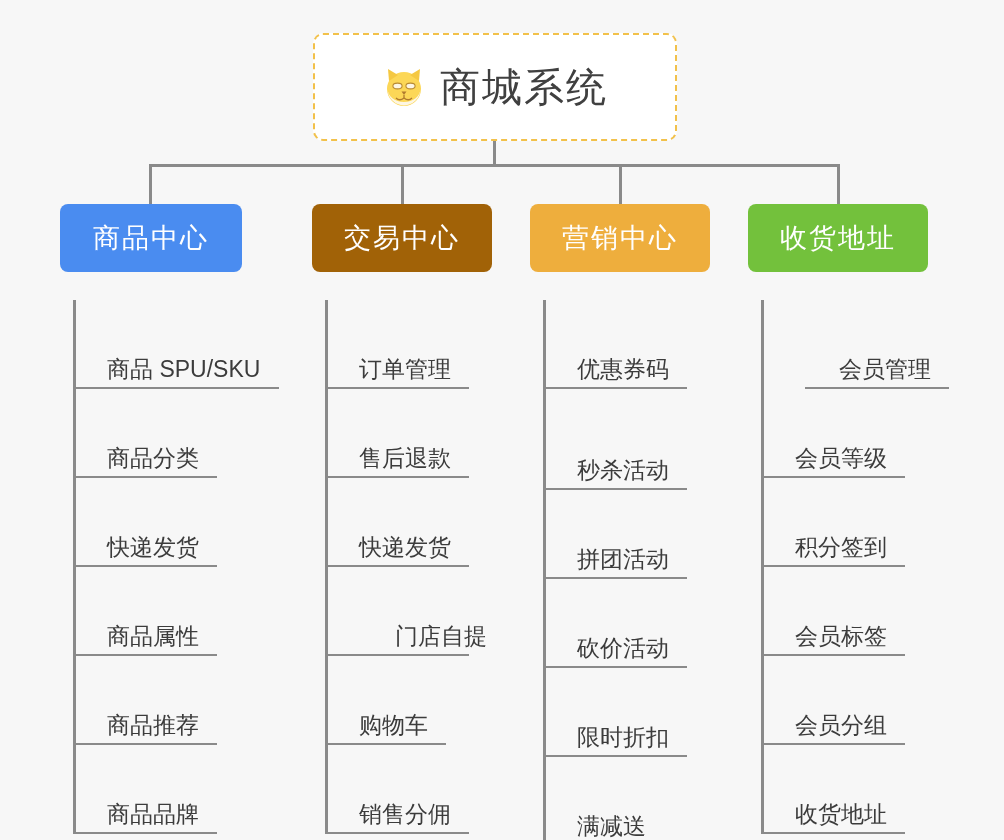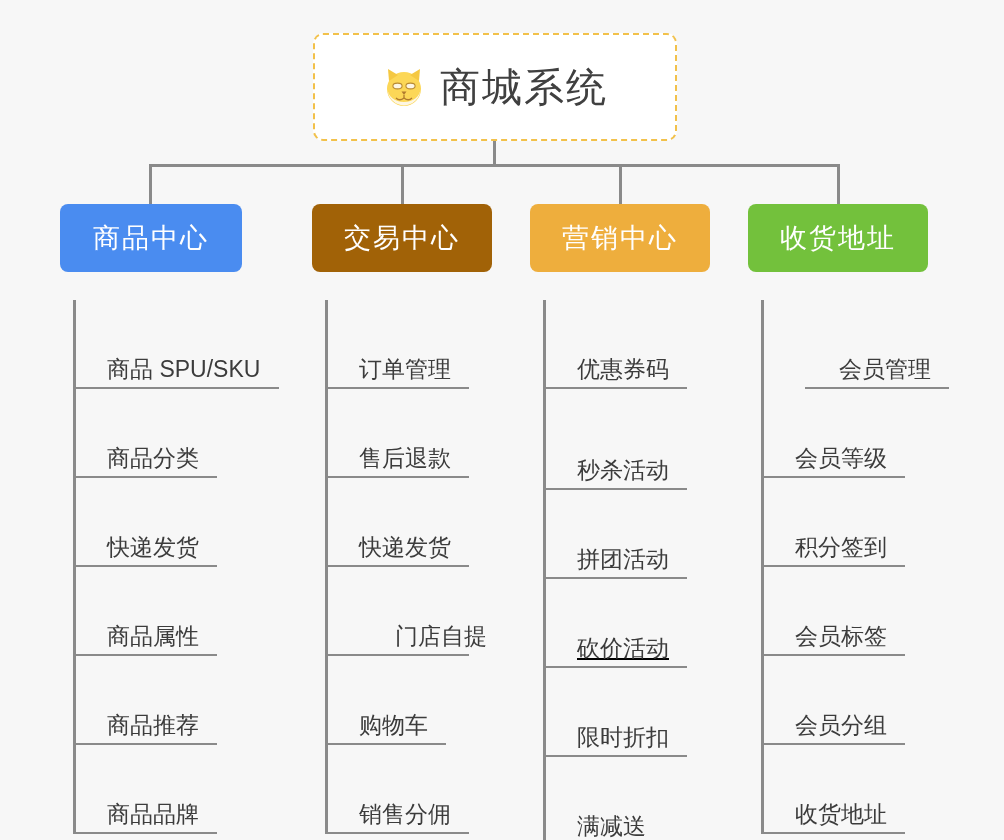--- a/index.html
+++ b/index.html
@@ -203,21 +203,21 @@
       <div class="trunk" style="background: rgb(138, 138, 138);"></div>
       <div class="leaf" style="border-bottom-color: rgb(138, 138, 138); width: 144px;">
         <span class="leaf-label">优惠券码</span>
       </div>
       <div class="leaf" style="border-bottom-color: rgb(138, 138, 138); width: 144px; margin-top: 12px;">
         <span class="leaf-label">秒杀活动</span>
       </div>
       <div class="leaf" style="border-bottom-color: rgb(138, 138, 138); width: 144px;">
         <span class="leaf-label">拼团活动</span>
       </div>
-      <div class="leaf" style="border-bottom-color: rgb(138, 138, 138); width: 144px; text-decoration: underline;">
+      <div class="leaf" style="border-bottom-color: rgb(138, 138, 138); width: 144px;">
         <span class="leaf-label">砍价活动</span>
       </div>
       <div class="leaf" style="border-bottom-color: rgb(138, 138, 138); width: 144px;">
         <span class="leaf-label">限时折扣</span>
       </div>
       <div class="leaf" style="border-bottom-color: rgb(138, 138, 138); width: 121px; justify-content: center;">
         <span class="leaf-label">满减送</span>
       </div>
     </div>
   </div>

